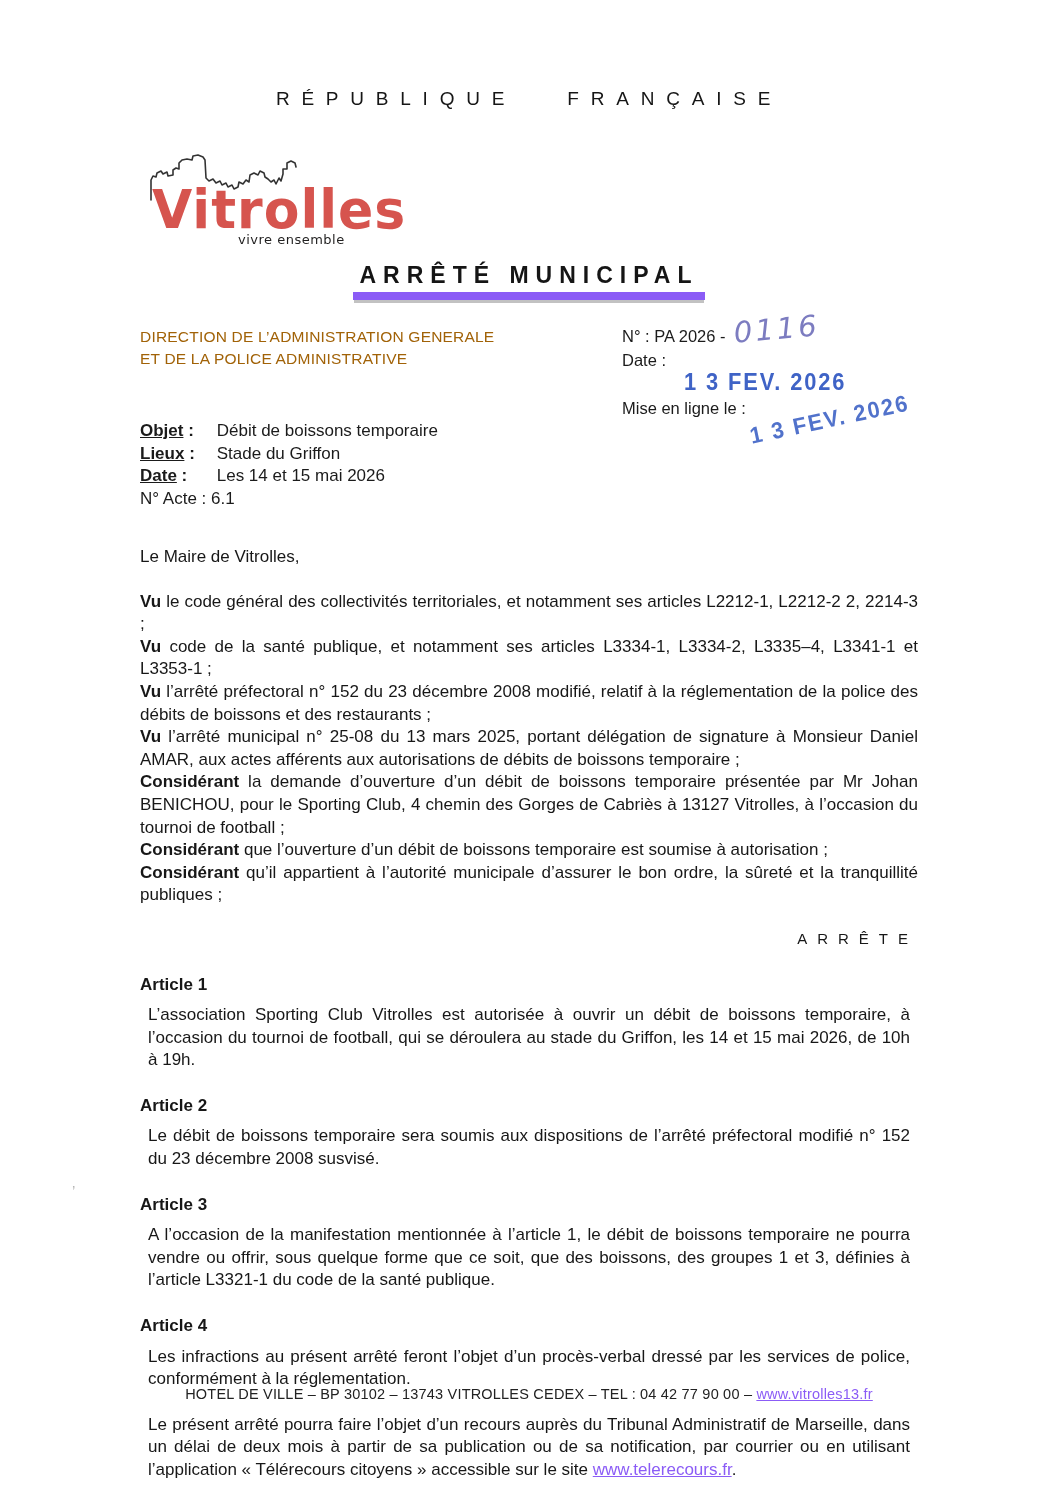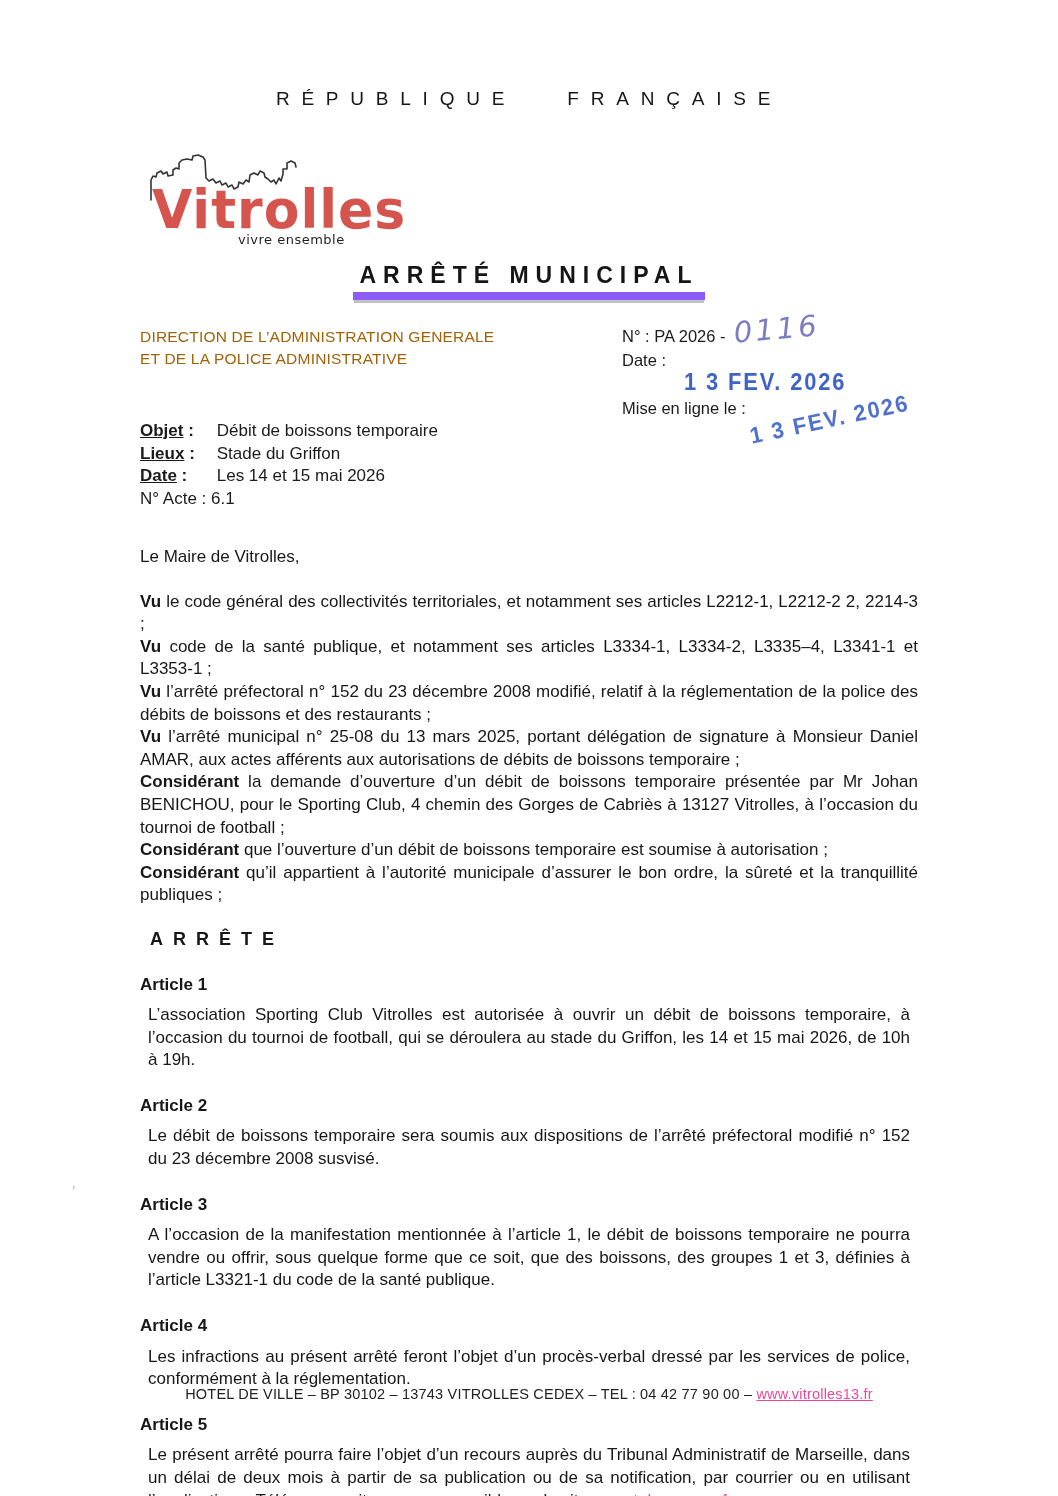--- a/index.html
+++ b/index.html
@@ -76,27 +76,27 @@
   .acte { font-weight:normal; }
 
   
   .doc-body {
     position:absolute; left:140px; top:546px; width:778px;
     font-size:17px; line-height:22.6px; text-align:justify; color:#171717;
   }
   .salutation { margin-bottom:22px; text-align:left; }
   .recital { margin:0; }
   .arrete-heading {
-    text-align:left; font-weight:bold; font-size:18px;
+    text-align:right; font-weight:normal; font-size:15px;
     letter-spacing:10px; margin:21px 0 18px 0; text-indent:10px;
   }
   .article { margin-top:23px; }
   .art-h { font-weight:bold; }
   .article p { margin:8px; }
-  a.doclink { color:#ec4899; text-decoration:underline; cursor:pointer; }
+  a.doclink { color:#8b5cf6; text-decoration:underline; cursor:pointer; }
 
   
   .stray-mark { position:absolute; left:72px; top:1182px; color:#b5b5b5; font-size:15px; }
 
   
   .footer {
     position:absolute; left:0; right:0; top:1386px; text-align:center;
     font-size:14.5px; color:#222; letter-spacing:0.2px;
   }
 </style>
@@ -178,21 +178,20 @@
     </div>
     <div class="article">
       <div class="art-h">Article 3</div>
       <p><span>A l’occasion de la manifestation mentionnée à l’article 1, le débit de boissons temporaire ne pourra vendre ou offrir,  sous quelque forme que ce soit, que des boissons, des groupes 1 et 3, définies à l’article L3321-1 du code de la santé publique.</span></p>
     </div>
     <div class="article">
       <div class="art-h">Article 4</div>
       <p><span>Les infractions au présent arrêté feront l’objet d’un procès-verbal dressé par les services de police, conformément à la réglementation.</span></p>
     </div>
     <div class="article">
-      <div class="art-h">Article 5</div>
       <p>
         <span>Le présent arrêté pourra faire l’objet d’un recours auprès du Tribunal Administratif de Marseille, dans un délai de deux mois à partir de sa publication ou de sa notification, par courrier ou en utilisant l’application « Télérecours citoyens » accessible sur le site </span><a class="doclink">www.telerecours.fr</a><span>.</span>
       </p>
     </div>
   </div>
 
   <span class="stray-mark">’</span>
 
   <div class="footer">
     <span>HOTEL DE VILLE – BP 30102 – 13743 VITROLLES CEDEX – TEL : 04 42 77 90 00 – </span><a class="doclink">www.vitrolles13.fr</a>

